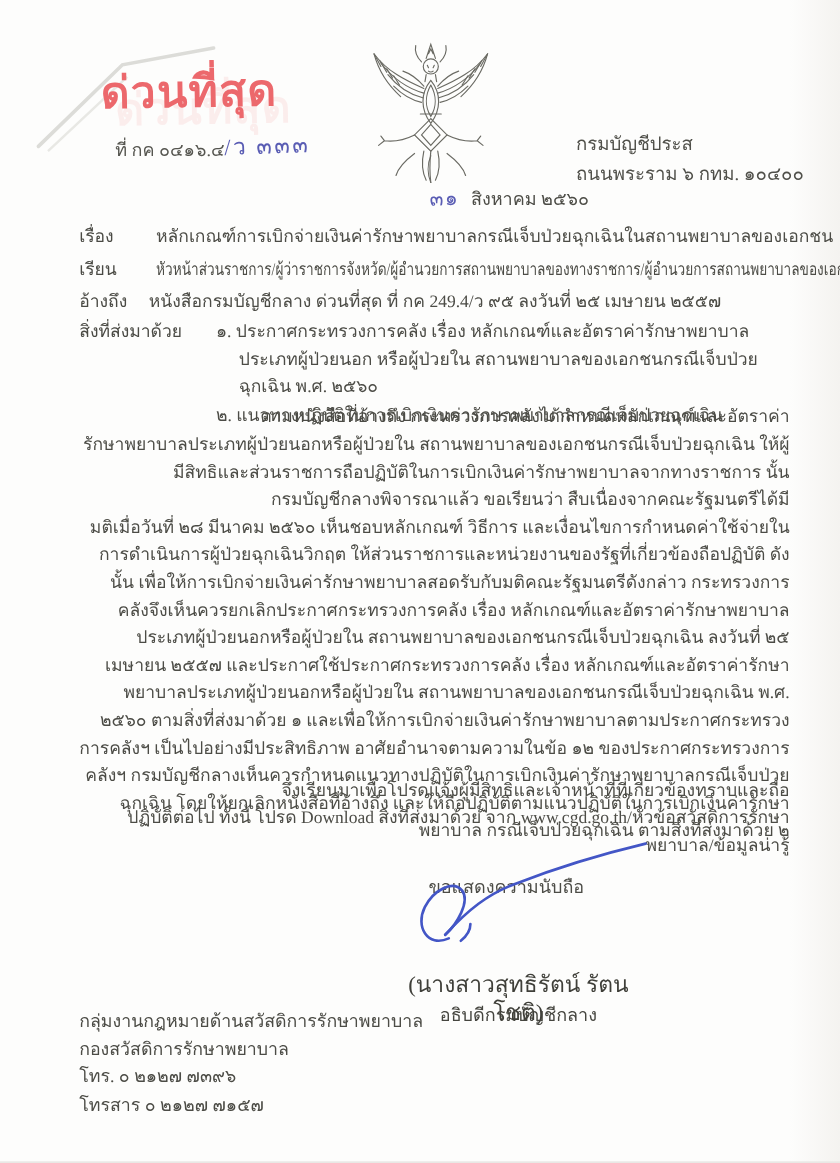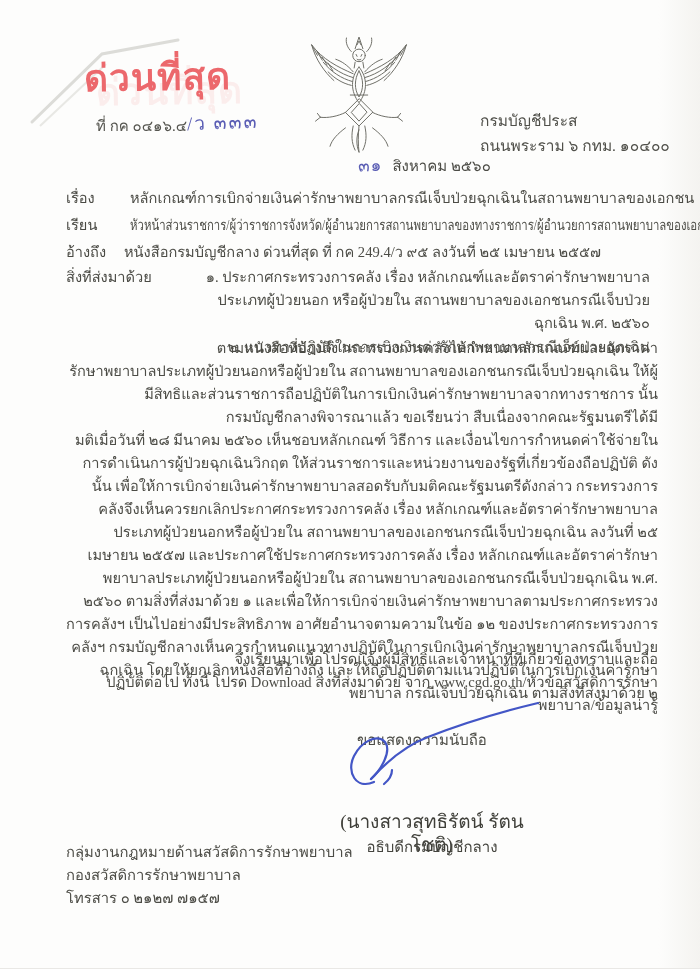--- a/index.html
+++ b/index.html
@@ -38,21 +38,21 @@
   .date-hand{color:#5a5db4;font-size:17px;letter-spacing:1px;margin-right:10px;display:inline-block;transform:rotate(-2deg);}
   
   .meta-label{position:absolute;left:66px;color:#4a4a44;}
   .meta-value{position:absolute;color:#4c4c46;}
   .row-subject{top:187px;}
   .row-to{top:214px;}
   .row-ref{top:241px;}
   .row-encl{top:266px;}
   .to-value{white-space:nowrap;transform:scaleX(0.78);transform-origin:0 50%;}
   .encl-items{position:absolute;left:180px;top:266px;width:470px;}
-  .encl-item{text-indent:-19px;padding-left:19px;margin:0 0 1px 0;text-align:right;}
+  .encl-item{text-indent:-19px;padding-left:19px;margin:0 0 1px 0;}
   
   .para{position:absolute;left:66px;width:592px;text-indent:150px;margin:0;text-align:right;}
   .para-1{top:337px;}
   .para-2{top:406px;}
   .para-3{top:648px;}
   
   .salutation{left:357px;top:729px;font-size:15px;}
   .sig-svg{left:340px;top:694px;}
   .signer{left:322px;top:810px;width:220px;text-align:center;color:#3f3f39;font-size:19px;}
   .signer-title{left:322px;top:836px;width:220px;text-align:center;color:#45453f;font-size:15px;}
@@ -150,16 +150,17 @@
     <path d="M31 85 C50 64 67 51 88 43 C124 29 156 19 198 9"></path>
     <path d="M44 90 C49 86 52 81 52 76"></path>
   </svg>
 
   <div class="abs signer">(นางสาวสุทธิรัตน์  รัตนโชติ)</div>
   <div class="abs signer-title">อธิบดีกรมบัญชีกลาง</div>
 
   <div class="abs footer">
     <div>กลุ่มงานกฎหมายด้านสวัสดิการรักษาพยาบาล</div>
     <div>กองสวัสดิการรักษาพยาบาล</div>
+    <div>โทร. ๐ ๒๑๒๗ ๗๓๙๖</div>
     <div>โทรสาร ๐ ๒๑๒๗ ๗๑๕๗</div>
   </div>
 
 </div>
 
 </body></html>

